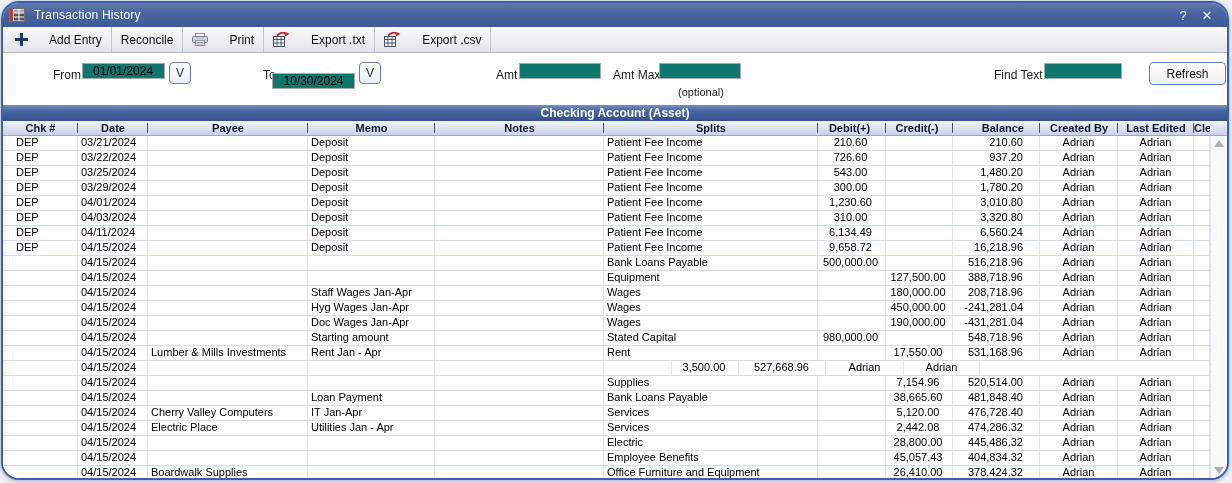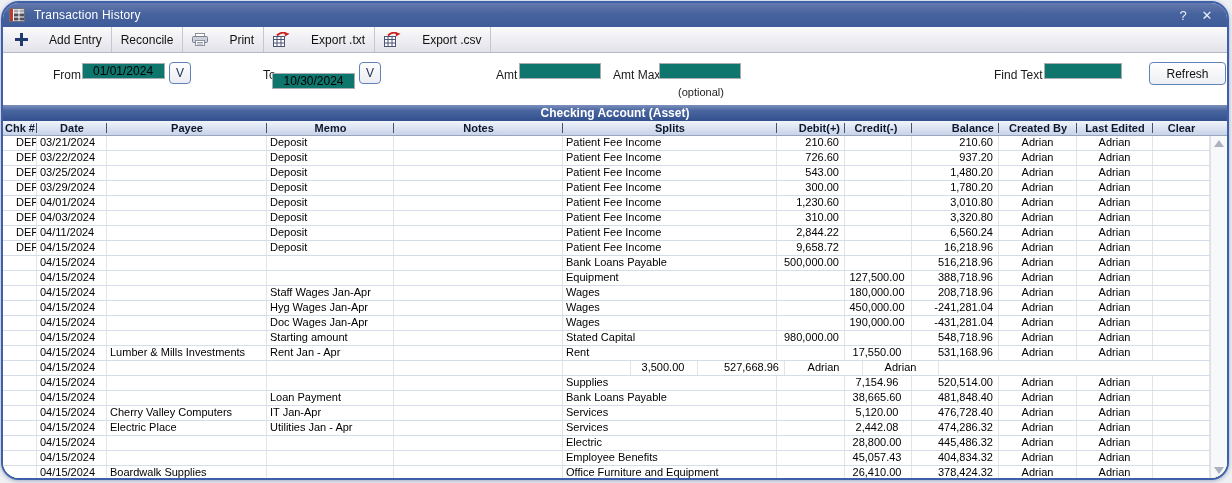--- a/index.html
+++ b/index.html
@@ -25,29 +25,29 @@
   .gridarea{flex:1;position:relative;display:flex;flex-direction:column;overflow:hidden;background:#bef264}
   .grid-title{flex:0 0 16px;background:linear-gradient(180deg,#7C90BD 0%,#4A66A0 35%,#32508E 100%);color:#fff;font-weight:bold;font-size:12px;text-align:center;line-height:16px}
   .ghead{flex:0 0 15px;display:flex;background:linear-gradient(180deg,#F0F4FA,#C8D3E9);padding-right:17px;border-bottom:1px solid #9AA6BD;box-sizing:border-box}
   .hcell{position:relative;font-weight:bold;font-size:11px;color:#0D1830;text-align:center;line-height:14px;box-sizing:border-box;white-space:nowrap;overflow:hidden}
   .hcell::after{content:"";position:absolute;right:0;top:2px;width:1px;height:10px;background:#44536F}
   .hcell.col-clear::after{display:none}
   .hcell.col-chk{padding-left:0}
   .gbody{border-bottom:1px solid #8F8F8F;padding-right:17px}
   .grow{display:flex;height:14px;border-bottom:1px solid #D6DDEA;background:#fff;box-sizing:content-box}
   .cell{box-sizing:border-box;font-size:11px;line-height:13px;padding:0 3px;white-space:nowrap;overflow:hidden;border-right:1px solid #E4E4E7;color:#000}
-  .col-chk{width:34px;padding-left:13px}
+  .col-chk{width:75px;padding-left:13px}
   .col-date{width:70px}
   .col-payee{width:160px}
   .col-memo{width:127px}
   .col-notes{width:169px}
   .col-splits{width:214px}
-  .col-debit{width:68px;text-align:right;padding-right:5px}
+  .col-debit{width:68px;text-align:center;padding-right:5px}
   .col-credit{width:67px;text-align:center;padding-right:5px}
-  .col-balance{width:87px;text-align:right;padding-right:5px}
+  .col-balance{width:87px;text-align:right;padding-right:16px}
   .col-created{width:78px;text-align:center}
   .col-lastedited{width:76px;text-align:center}
   .col-clear{flex:1}
   
   .vscroll{position:absolute;right:0;top:31px;bottom:0;width:17px;background:#F7F8FA;border-left:1px solid #DEE0E5;display:flex;flex-direction:column;justify-content:space-between;align-items:center;padding:4px 0;box-sizing:border-box}
   .sarrow-up{width:0;height:0;border-left:5px solid transparent;border-right:5px solid transparent;border-bottom:7px solid #ACB2BD}
   .sarrow-down{width:0;height:0;border-left:5px solid transparent;border-right:5px solid transparent;border-top:7px solid #ACB2BD}
 </style>
 </head>
 <body>
@@ -249,21 +249,21 @@
           <div class="cell col-lastedited">Adrian</div>
           <div class="cell col-clear"></div>
         </div>
         <div class="grow">
           <div class="cell col-chk">DEP</div>
           <div class="cell col-date">04/11/2024</div>
           <div class="cell col-payee"></div>
           <div class="cell col-memo">Deposit</div>
           <div class="cell col-notes"></div>
           <div class="cell col-splits">Patient Fee Income</div>
-          <div class="cell col-debit">2,844.22</div>
+          <div class="cell col-debit">6,134.49</div>
           <div class="cell col-credit"></div>
           <div class="cell col-balance">6,560.24</div>
           <div class="cell col-created">Adrian</div>
           <div class="cell col-lastedited">Adrian</div>
           <div class="cell col-clear"></div>
         </div>
         <div class="grow">
           <div class="cell col-chk">DEP</div>
           <div class="cell col-date">04/15/2024</div>
           <div class="cell col-payee"></div>

